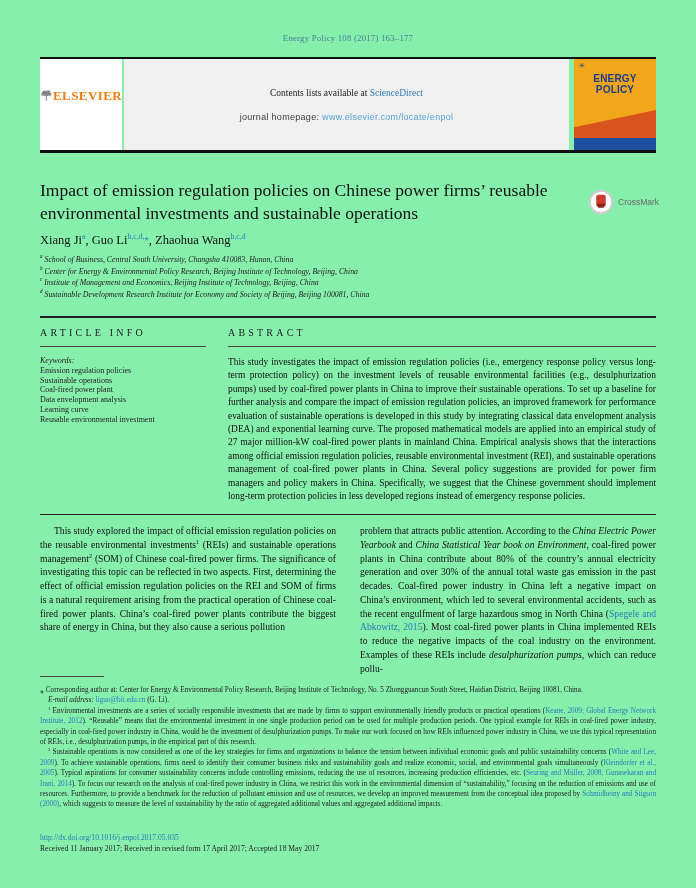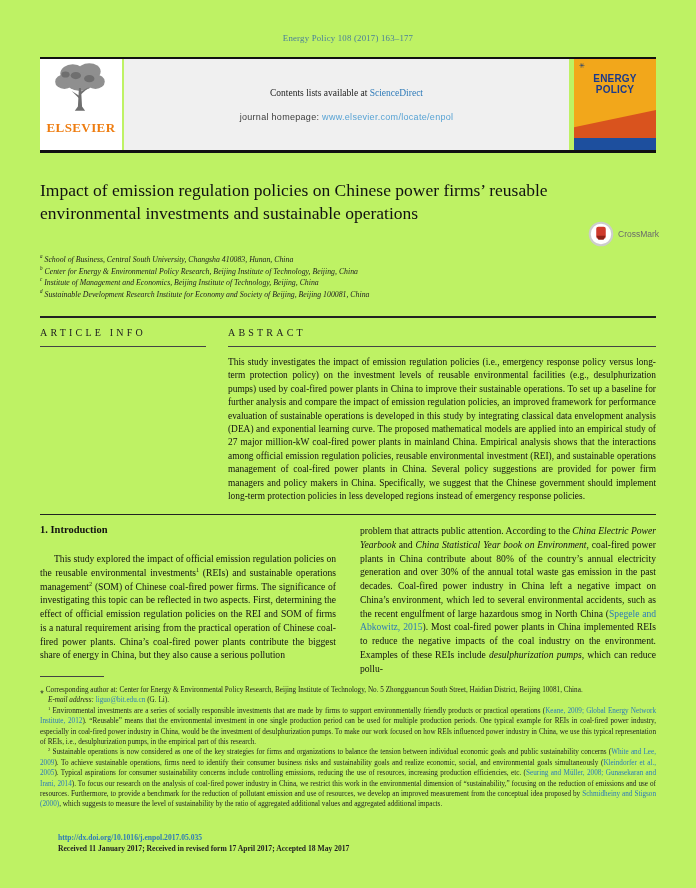--- a/index.html
+++ b/index.html
@@ -1,47 +1,47 @@
 <!DOCTYPE html>
 <html><head>
 <meta charset="utf-8">
 <style>
   html,body{margin:0;padding:0;background:#ffffff;}
-  .page{position:relative;width:696px;height:888px;background:#bef264;overflow:hidden;
+  .page{position:relative;width:696px;height:888px;background:#86efac;overflow:hidden;
         font-family:"Liberation Serif", serif;color:#1a1a1a;}
 
   
   .journal-ref{position:absolute;top:33px;left:0;width:100%;text-align:center;
                font-size:8.8px;color:#4a7f9a;letter-spacing:.2px;}
 
   
   .rule-black-top{position:absolute;left:40px;top:57px;width:616px;height:2px;background:#111;}
   .rule-black-bottom{position:absolute;left:40px;top:150px;width:616px;height:3px;background:#111;}
   .header-band{position:absolute;left:40px;top:59px;width:616px;height:91px;display:flex;}
-  .logo-cell{width:82px;background:#fff;display:flex;flex-direction:column;align-items:center;justify-content:flex-start;padding-bottom:6px;}
+  .logo-cell{width:82px;background:#fff;display:flex;flex-direction:row;align-items:center;justify-content:space-between;padding-bottom:18px;}
   .elsevier-word{font-size:13px;font-weight:bold;color:#ee7d11;letter-spacing:.4px;line-height:1;}
   .header-center{flex:1;background:#f0f0f0;margin-left:2px;margin-right:5px;
                  display:flex;flex-direction:column;align-items:center;justify-content:center;gap:14px;}
   .contents-line{font-size:9.5px;color:#222;}
   .link{color:#2e7ab8;}
   .big-journal-title{font-size:20px;color:#111;margin:7px 0 9px 0;}
   .homepage-line{font-family:"Liberation Sans", sans-serif;font-size:9px;color:#3d3d3d;letter-spacing:.3px;}
   .homepage-line .link{color:#58a3d4;}
   .cover-cell{width:82px;position:relative;background:#f2a71b;overflow:hidden;}
   .cover-glyph{position:absolute;top:3px;left:5px;font-size:7px;color:#123a7a;}
   .cover-title{position:absolute;top:14px;left:0;width:100%;text-align:center;
                font-family:"Liberation Sans", sans-serif;font-weight:bold;font-size:10px;
                color:#1b3a8c;line-height:1.1;letter-spacing:.2px;}
   .cover-wedge{position:absolute;bottom:12px;left:0;width:100%;height:28px;background:#d9531e;
                clip-path:polygon(0 62%,100% 0,100% 100%,0 100%);}
   .cover-band{position:absolute;bottom:0;left:0;width:100%;height:12px;background:#1d4f9e;}
 
   
   .article-title{position:absolute;left:40px;top:179px;width:545px;font-size:17.5px;line-height:22.5px;color:#111;}
-  .crossmark{position:absolute;left:588px;top:189px;display:flex;align-items:center;gap:4px;cursor:pointer;margin-top:32px;}
+  .crossmark{position:absolute;left:588px;top:189px;display:flex;align-items:center;gap:4px;cursor:pointer;}
   .crossmark-label{font-family:"Liberation Sans", sans-serif;font-size:8.5px;color:#6a6a6a;}
   .authors{position:absolute;left:40px;top:233px;width:560px;font-size:12.5px;color:#111;}
   .affiliations{position:absolute;left:40px;top:254px;width:600px;font-style:italic;
                 font-size:7.8px;line-height:11.5px;color:#222;}
   .seg-sup,.aff-sup{font-size:65%;vertical-align:super;line-height:0;}
   .seg-suplink{font-size:62%;vertical-align:super;line-height:0;color:#2e7ab8;}
   .seg-link{color:#2e7ab8;}
   .seg-italic{font-style:italic;}
 
   
@@ -65,21 +65,21 @@
   .intro-right{position:absolute;left:360px;top:524px;width:296px;}
 
   
   .fn-rule{position:absolute;left:40px;top:676px;width:64px;height:1px;background:#444;}
   .footnotes{position:absolute;left:40px;top:685px;width:616px;font-size:7.2px;
              line-height:10.4px;text-align:justify;color:#222;}
   .footnotes p{margin:0;}
   .footnotes p.ind{text-indent:8px;}
 
   
-  .footer{position:absolute;left:58px;top:832px;width:616px;font-size:7.6px;line-height:11px;color:#222;font-weight:bold;}
+  .footer{position:absolute;left:40px;top:832px;width:616px;font-size:7.6px;line-height:11px;color:#222;}
 </style>
 </head>
 <body>
 
 <div class="page">
 
   <div class="journal-ref">Energy Policy 108 (2017) 163–177</div>
 
   <div class="rule-black-top"></div>
 
@@ -127,42 +127,51 @@
 
   <div class="crossmark">
     <svg width="26" height="26" viewBox="0 0 30 30">
       <circle cx="15" cy="15" r="13" fill="#ffffff" stroke="#cccccc" stroke-width="2.4"></circle>
       <rect x="9.5" y="6.5" width="11" height="14" rx="2.5" fill="#cf3a2b"></rect>
       <path d="M10 17 L20 17 L18 21.5 L12 21.5 Z" fill="#8c2318"></path>
     </svg>
     <span class="crossmark-label">CrossMark</span>
   </div>
 
+  <div class="authors"><span>Xiang Ji</span><span class="seg-suplink">a</span><span>, Guo Li</span><span class="seg-suplink">b,c,d,⁎</span><span>, Zhaohua Wang</span><span class="seg-suplink">b,c,d</span></div>
 
   <div class="affiliations">
     <div><span class="aff-sup">a</span><span> School of Business, Central South University, Changsha 410083, Hunan, China</span></div>
     <div><span class="aff-sup">b</span><span> Center for Energy &amp; Environmental Policy Research, Beijing Institute of Technology, Beijing, China</span></div>
     <div><span class="aff-sup">c</span><span> Institute of Management and Economics, Beijing Institute of Technology, Beijing, China</span></div>
     <div><span class="aff-sup">d</span><span> Sustainable Development Research Institute for Economy and Society of Beijing, Beijing 100081, China</span></div>
   </div>
 
   <div class="rule-thin-1"></div>
 
   <div class="section-heading h-info">ARTICLE INFO</div>
   <div class="section-heading h-abs">ABSTRACT</div>
   <div class="underline-info"></div>
   <div class="underline-abs"></div>
 
+  <div class="keywords">
+    <div class="keywords-label">Keywords:</div>
+    <div>Emission regulation policies</div>
+    <div>Sustainable operations</div>
+    <div>Coal-fired power plant</div>
+    <div>Data envelopment analysis</div>
+    <div>Learning curve</div>
+    <div>Reusable environmental investment</div>
+  </div>
 
   <div class="abstract-text">This study investigates the impact of emission regulation policies (i.e., emergency response policy versus long-term protection policy) on the investment levels of reusable environmental facilities (e.g., desulphurization pumps) used by coal-fired power plants in China to improve their sustainable operations. To set up a baseline for further analysis and compare the impact of emission regulation policies, an improved framework for performance evaluation of sustainable operations is developed in this study by integrating classical data envelopment analysis (DEA) and exponential learning curve. The proposed mathematical models are applied into an empirical study of 27 major million-kW coal-fired power plants in mainland China. Empirical analysis shows that the interactions among official emission regulation policies, reusable environmental investment (REI), and sustainable operations management of coal-fired power plants in China. Several policy suggestions are provided for power firm managers and policy makers in China. Specifically, we suggest that the Chinese government should implement long-term protection policies in less developed regions instead of emergency response policies.</div>
 
   <div class="rule-thin-2"></div>
 
   <div class="intro-left">
-    <div class="intro-heading">1. Introduction</div>
     <div class="body-par indent"><span>This study explored the impact of official emission regulation policies on the reusable environmental investments</span><span class="seg-sup">1</span><span> (REIs) and sustainable operations management</span><span class="seg-sup">2</span><span> (SOM) of Chinese coal-fired power firms. The significance of investigating this topic can be reflected in two aspects. First, determining the effect of official emission regulation policies on the REI and SOM of firms is a natural requirement arising from the practical operation of Chinese coal-fired power plants. China’s coal-fired power plants contribute the biggest share of energy in China, but they also cause a serious pollution</span></div>
   </div>
 
   <div class="intro-right">
     <div class="body-par"><span>problem that attracts public attention. According to the </span><span class="seg-italic">China Electric Power Yearbook</span><span> and </span><span class="seg-italic">China Statistical Year book on Environment</span><span>, coal-fired power plants in China contribute about 80% of the country’s annual electricity generation and over 30% of the annual total waste gas emission in the past decades. Coal-fired power industry in China left a negative impact on China’s environment, which led to several environmental accidents, such as the recent engulfment of large hazardous smog in North China (</span><span class="seg-link">Spegele and Abkowitz, 2015</span><span>). Most coal-fired power plants in China implemented REIs to reduce the negative impacts of the coal industry on the environment. Examples of these REIs include </span><span class="seg-italic">desulphurization pumps</span><span>, which can reduce pollu-</span></div>
   </div>
 
   <div class="fn-rule"></div>
 
   <div class="footnotes">

